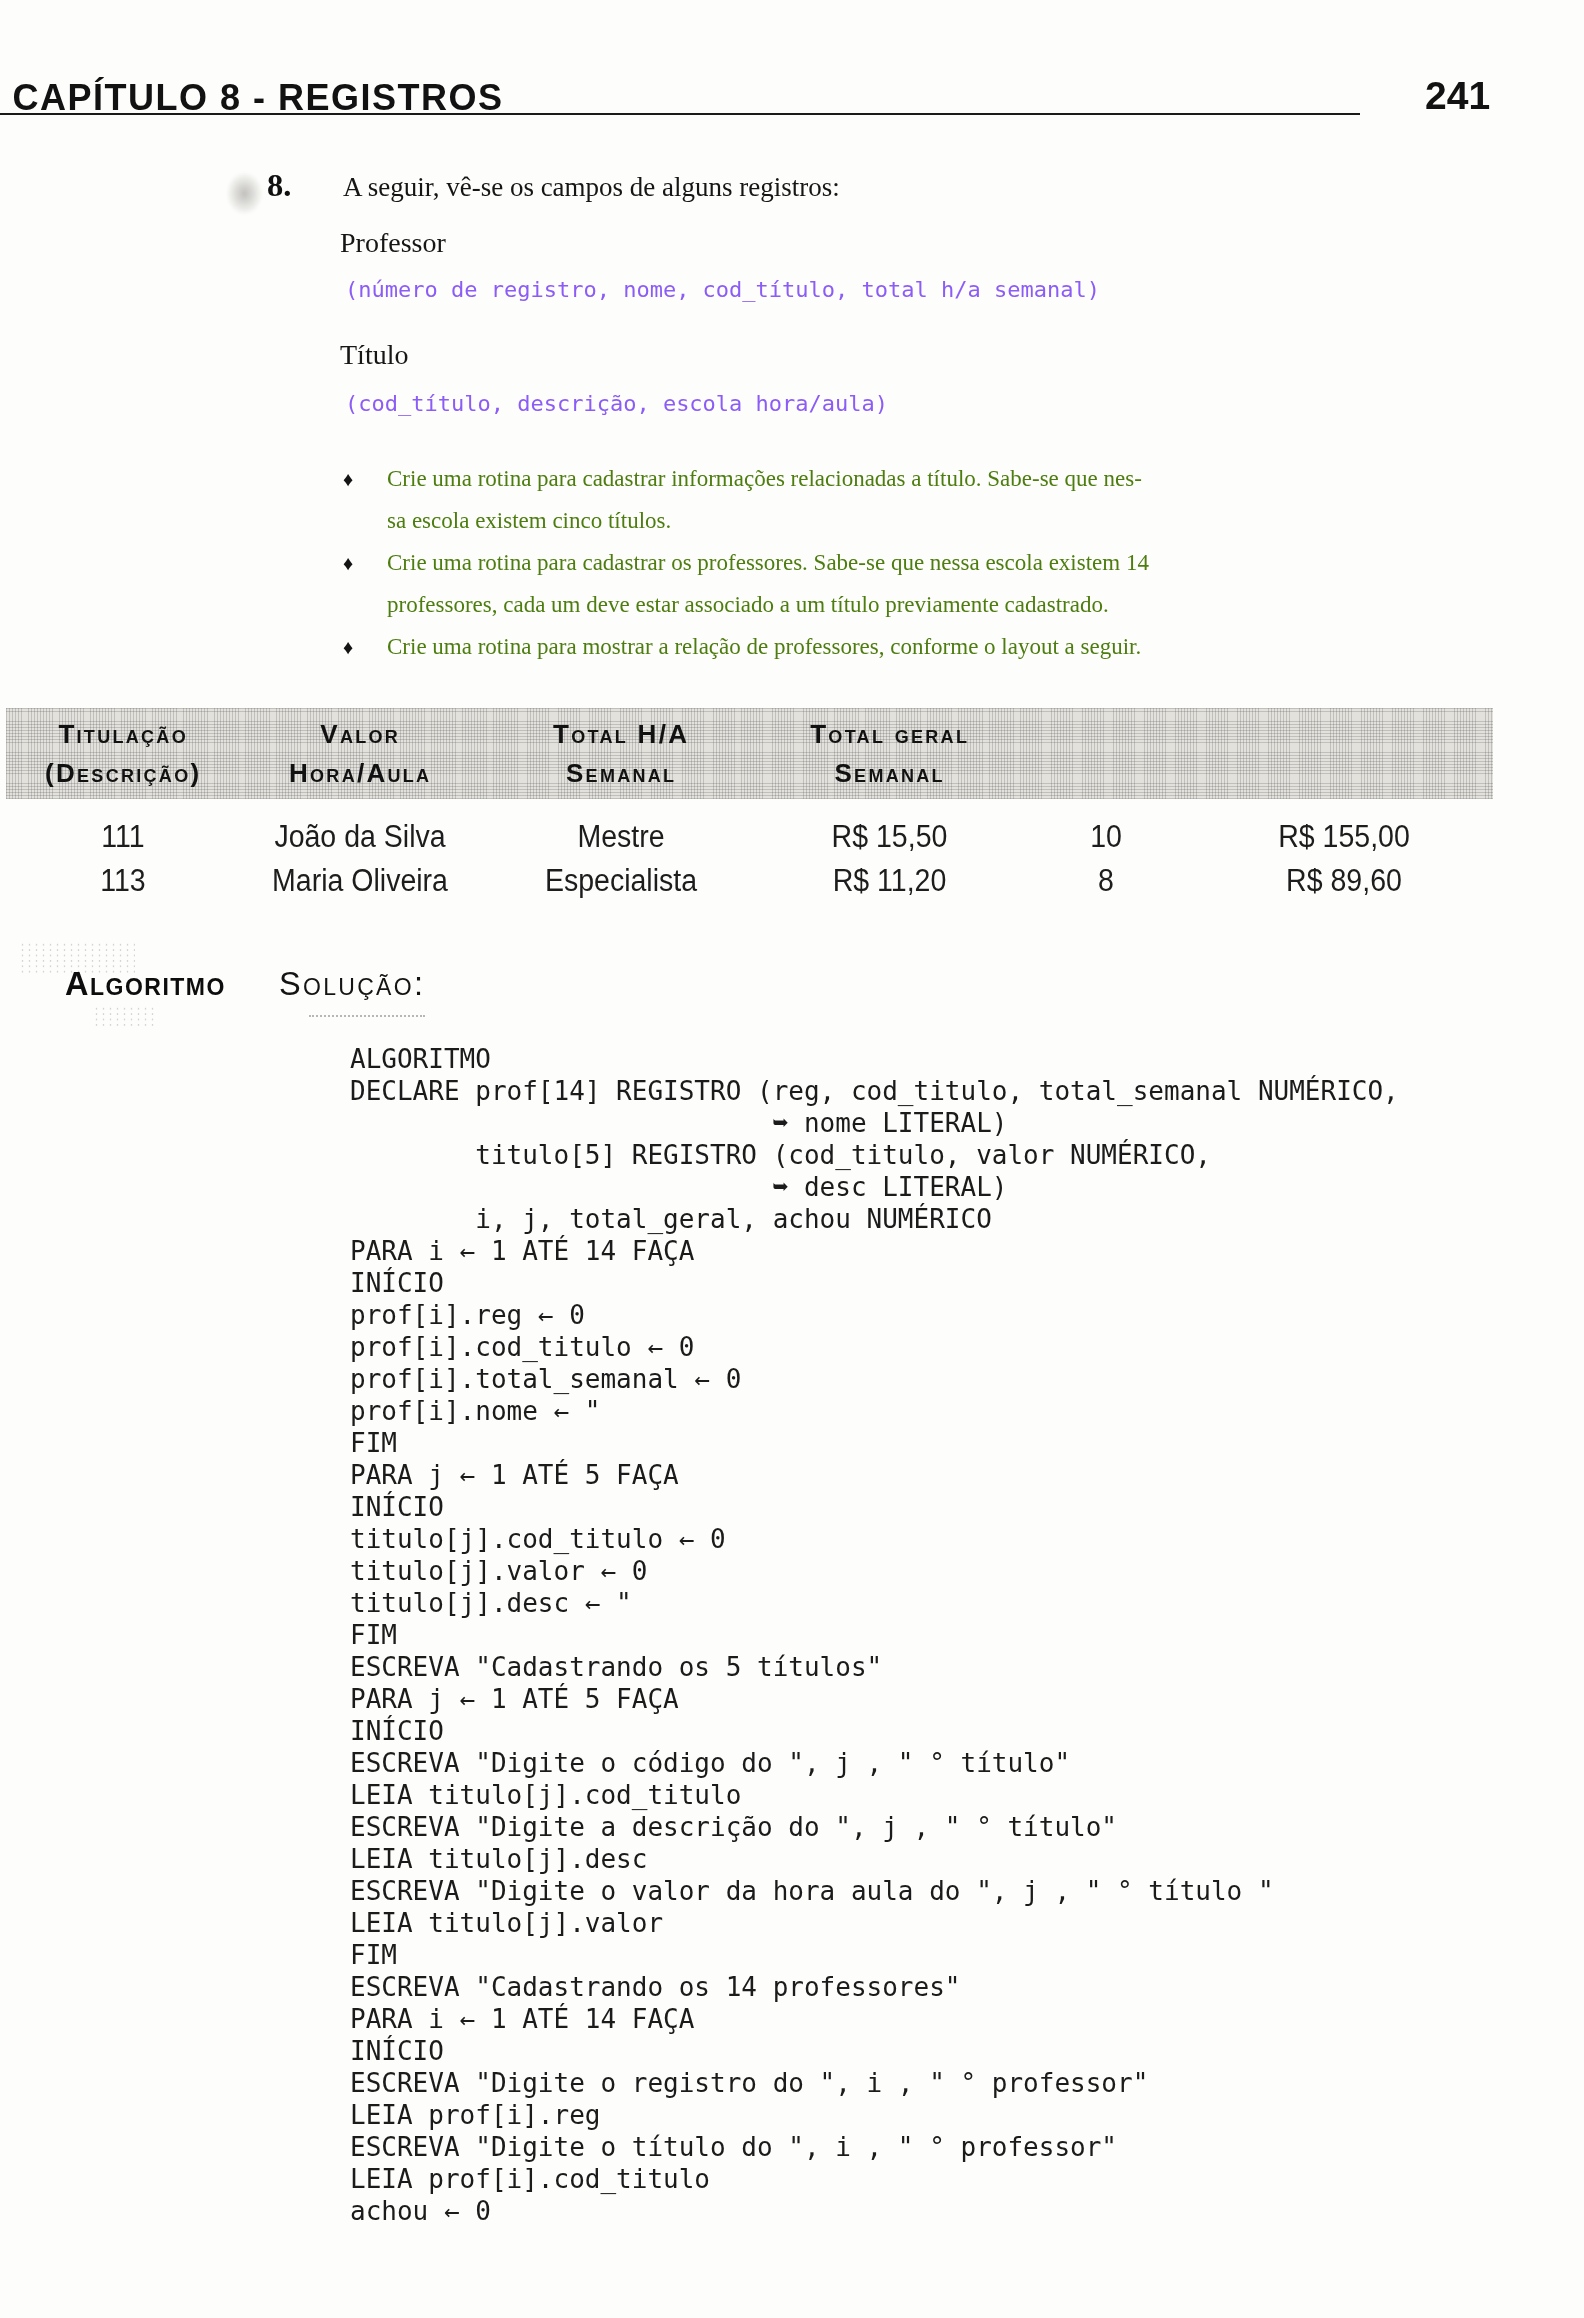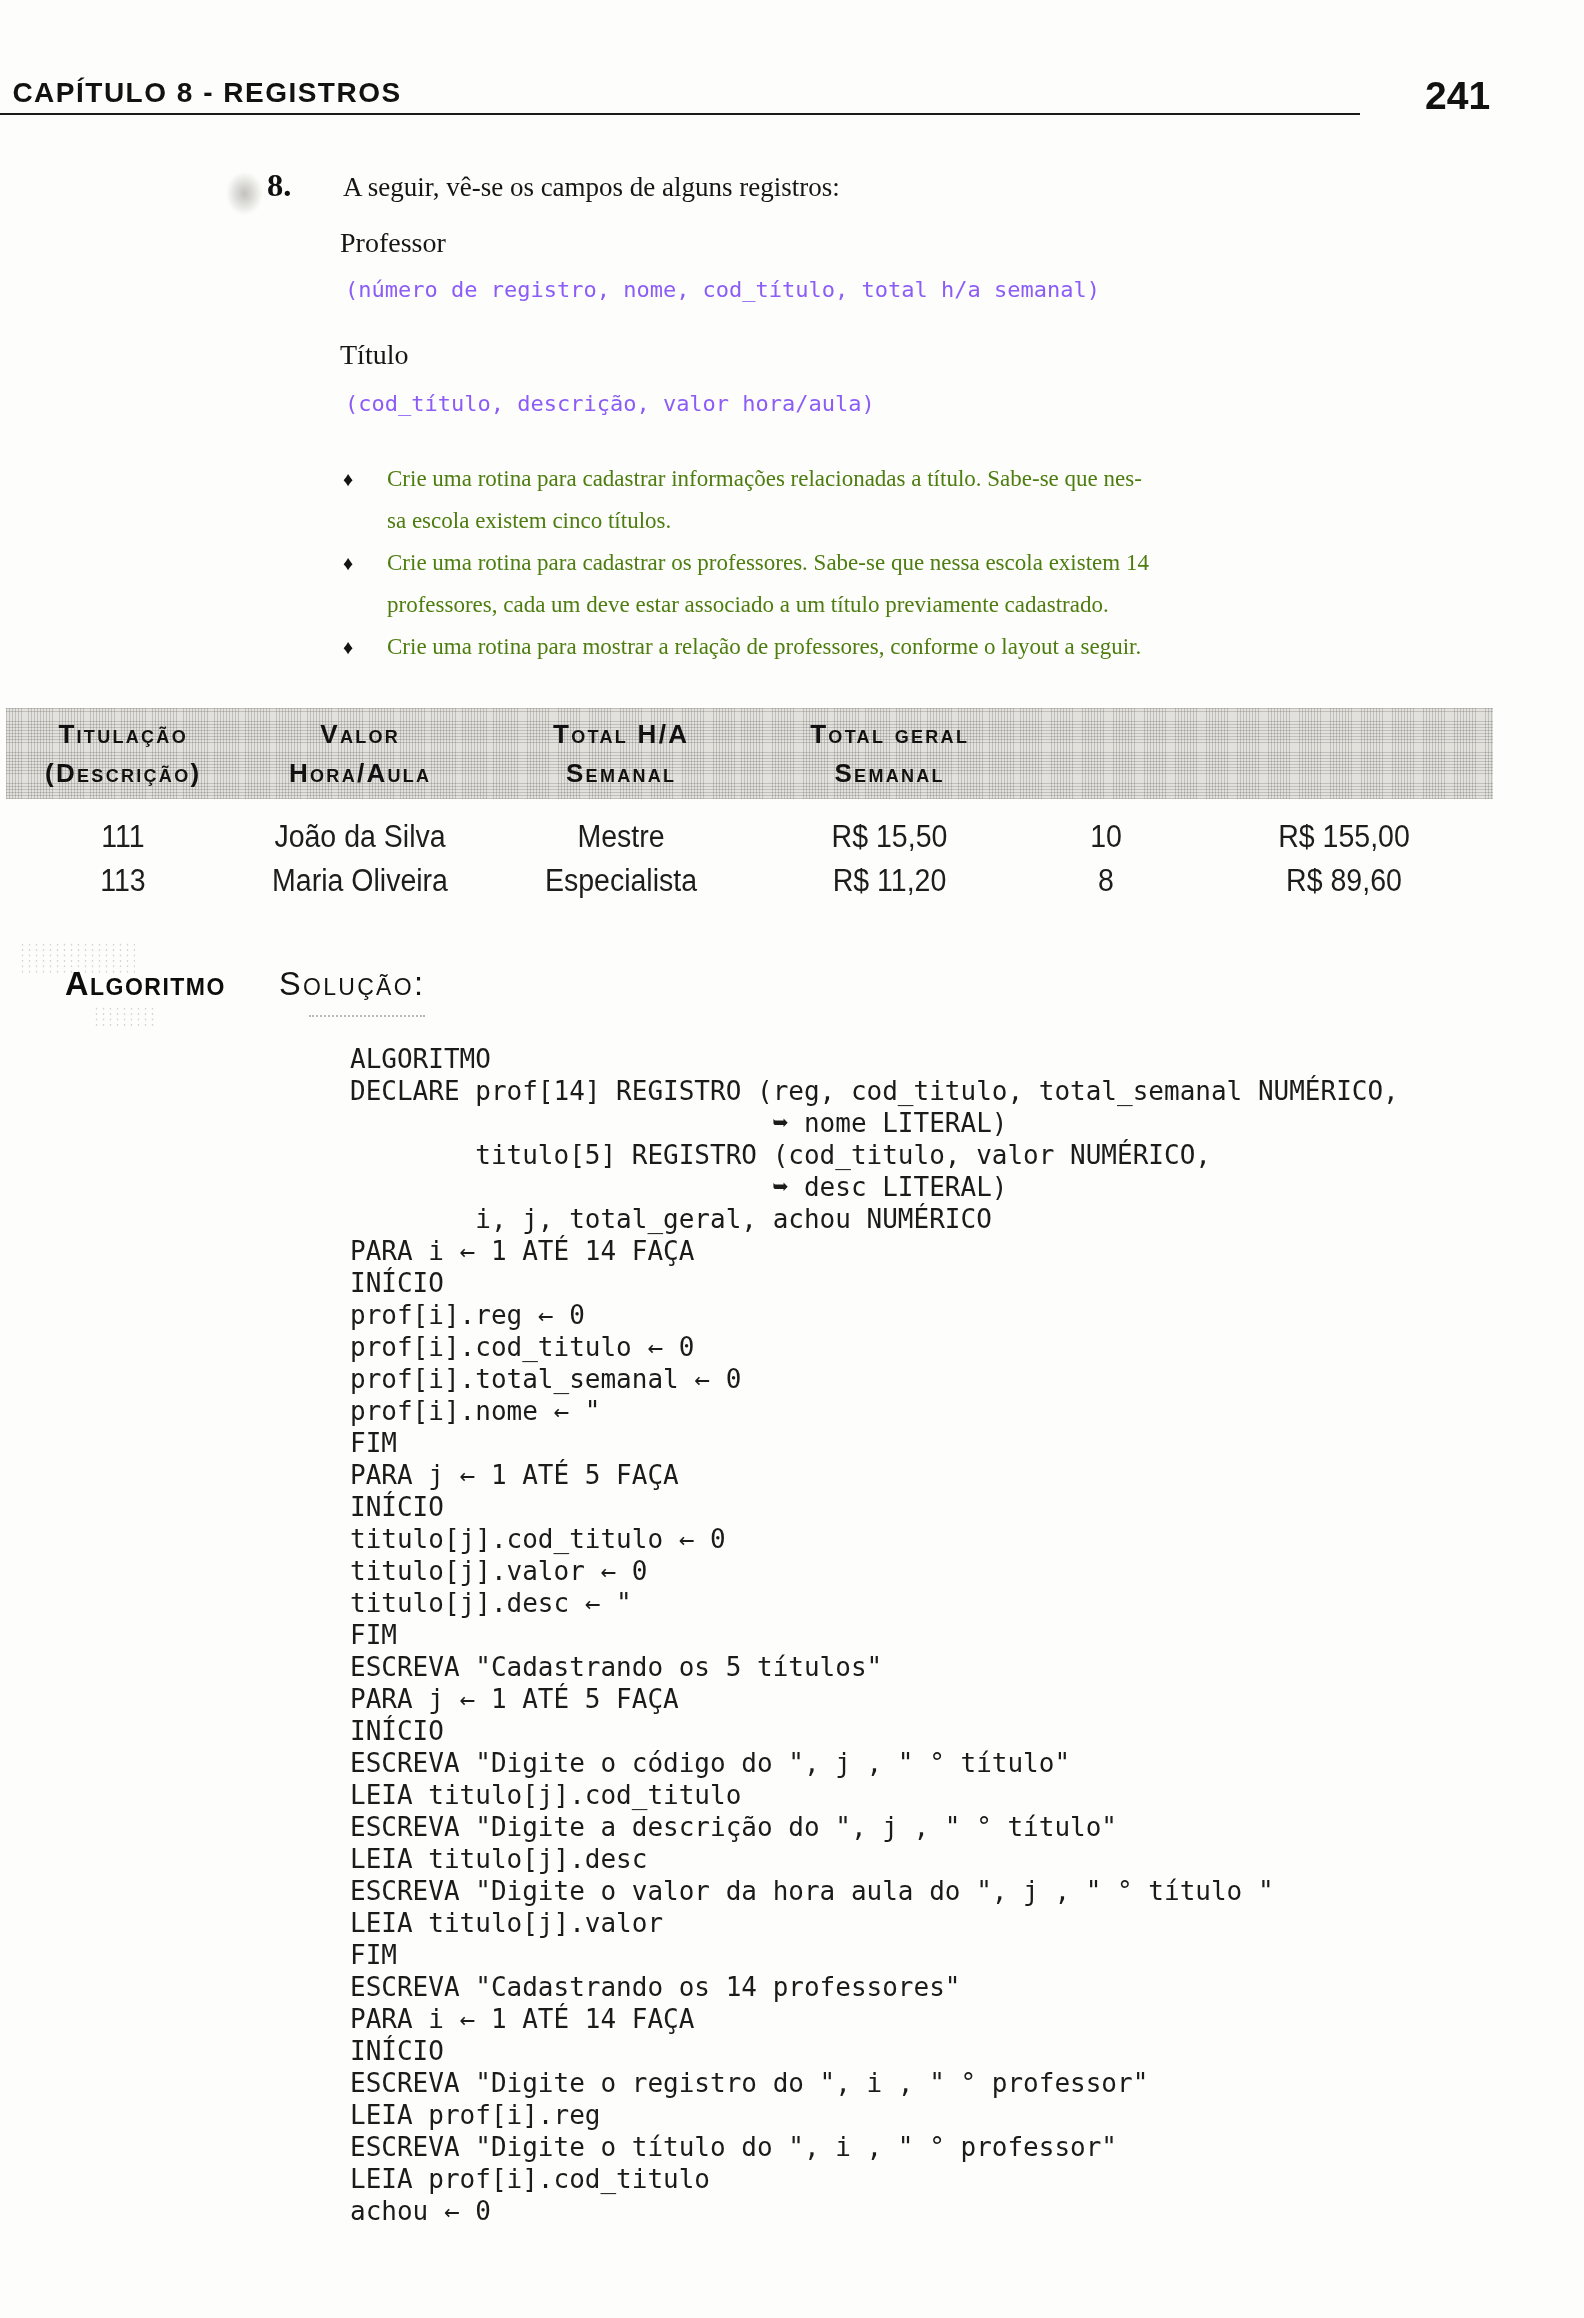--- a/index.html
+++ b/index.html
@@ -8,21 +8,21 @@
     width:1584px;height:2319px;
     background:#fdfdfb;
     overflow:hidden;
     color:#161616;
     font-family:"Liberation Serif", serif;
   }
   
   .chapter-title{
     position:absolute;left:12.4px;top:77px;
     font-family:"Liberation Sans",sans-serif;
-    font-weight:bold;font-size:28px;letter-spacing:1.5px;
+    font-weight:bold;font-size:36px;letter-spacing:1.5px;
     color:#121212;white-space:nowrap;
   }
   .page-number{
     position:absolute;left:1425px;top:74px;
     font-family:"Liberation Sans",sans-serif;
     font-weight:bold;font-size:39px;color:#121212;
   }
   .header-rule{
     position:absolute;left:0;top:113px;width:1360px;height:2.3px;
     background:#1a1a1a;
@@ -140,21 +140,21 @@
   <div class="scan-artifact artifact-speckles" style="left:18.6px;top:942px;width:116px;height:31px;"></div>
   <div class="scan-artifact artifact-speckles" style="left:93px;top:1006px;width:62px;height:20px;"></div>
 
   <div class="exercise-number">8.</div>
   <div class="exercise-intro">A seguir, vê-se os campos de alguns registros:</div>
 
   <div class="record-name first">Professor</div>
   <div class="record-fields first">(número de registro, nome, cod_título, total h/a semanal)</div>
 
   <div class="record-name second">Título</div>
-  <div class="record-fields second">(cod_título, descrição, valor hora/aula)</div>
+  <div class="record-fields second">(cod_título, descrição, escola hora/aula)</div>
 
   <div class="bullet-list">
     <div class="bullet-item">
       <span class="bullet-marker">♦</span>
       <span class="bullet-text">Crie uma rotina para cadastrar informações relacionadas a título. Sabe-se que nes-
 sa escola existem cinco títulos.</span>
     </div>
     <div class="bullet-item">
       <span class="bullet-marker">♦</span>
       <span class="bullet-text">Crie uma rotina para cadastrar os professores. Sabe-se que nessa escola existem 14

